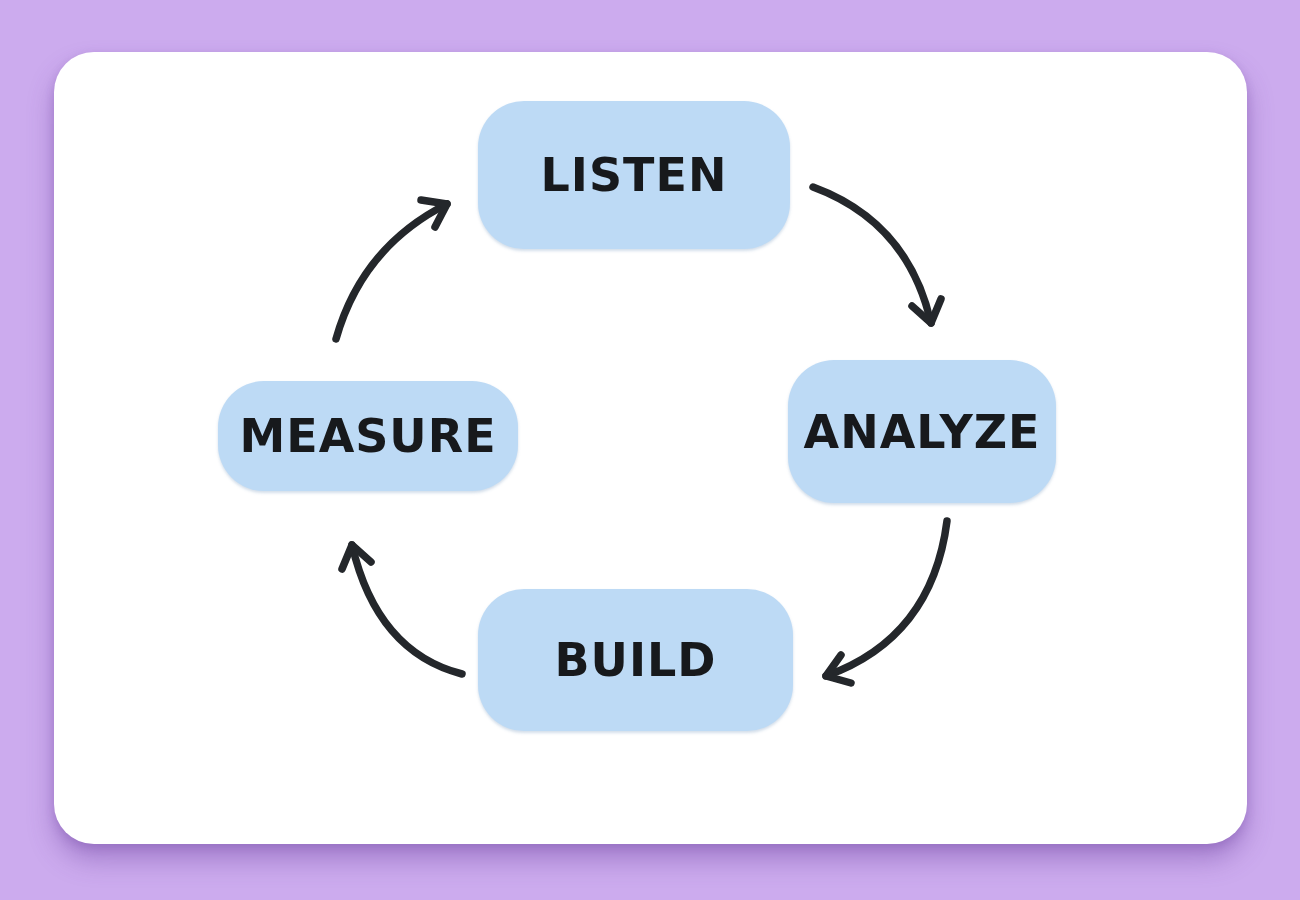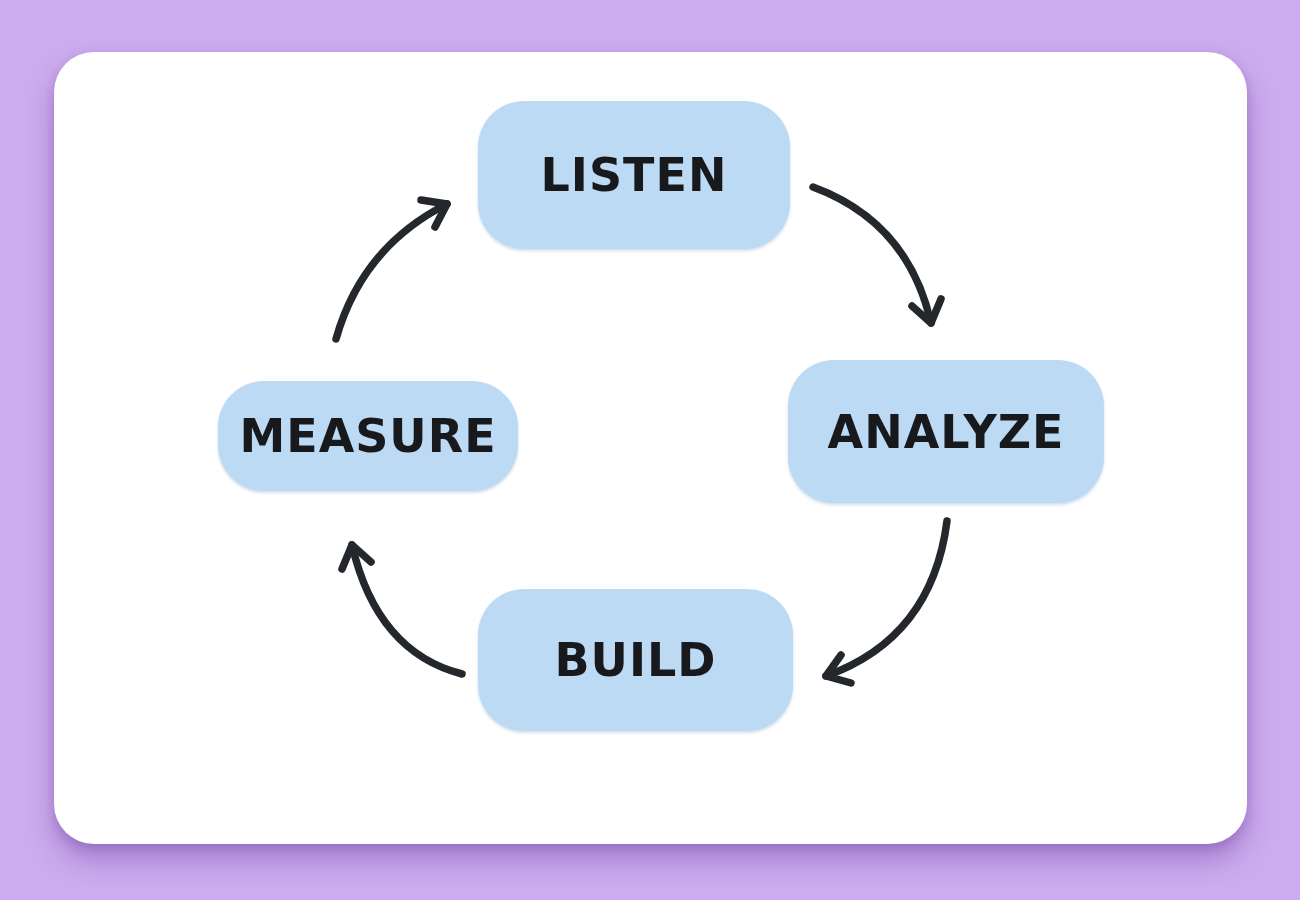--- a/index.html
+++ b/index.html
@@ -52,21 +52,21 @@
     display: flex;
     align-items: center;
     justify-content: center;
     color: var(--node-text);
     font-weight: bold;
     font-size: 46px;
     letter-spacing: 1px;
     box-shadow: 0 2px 3px rgba(130, 160, 195, 0.35);
   }
   .node-listen   { left: 478px; top: 101px; width: 312px; height: 148px; }
-  .node-analyze  { left: 788px; top: 360px; width: 316px; height: 143px; }
+  .node-analyze  { left: 788px; top: 360px; width: 268px; height: 143px; }
   .node-build    { left: 478px; top: 589px; width: 315px; height: 142px; }
   .node-measure  { left: 218px; top: 360px; width: 300px; height: 110px; margin-top: 21px; }
 </style>
 </head>
 <body>
 
 <div class="card"></div>
 
 <svg class="arrow-layer" viewBox="0 0 1300 900" aria-hidden="true">
 

